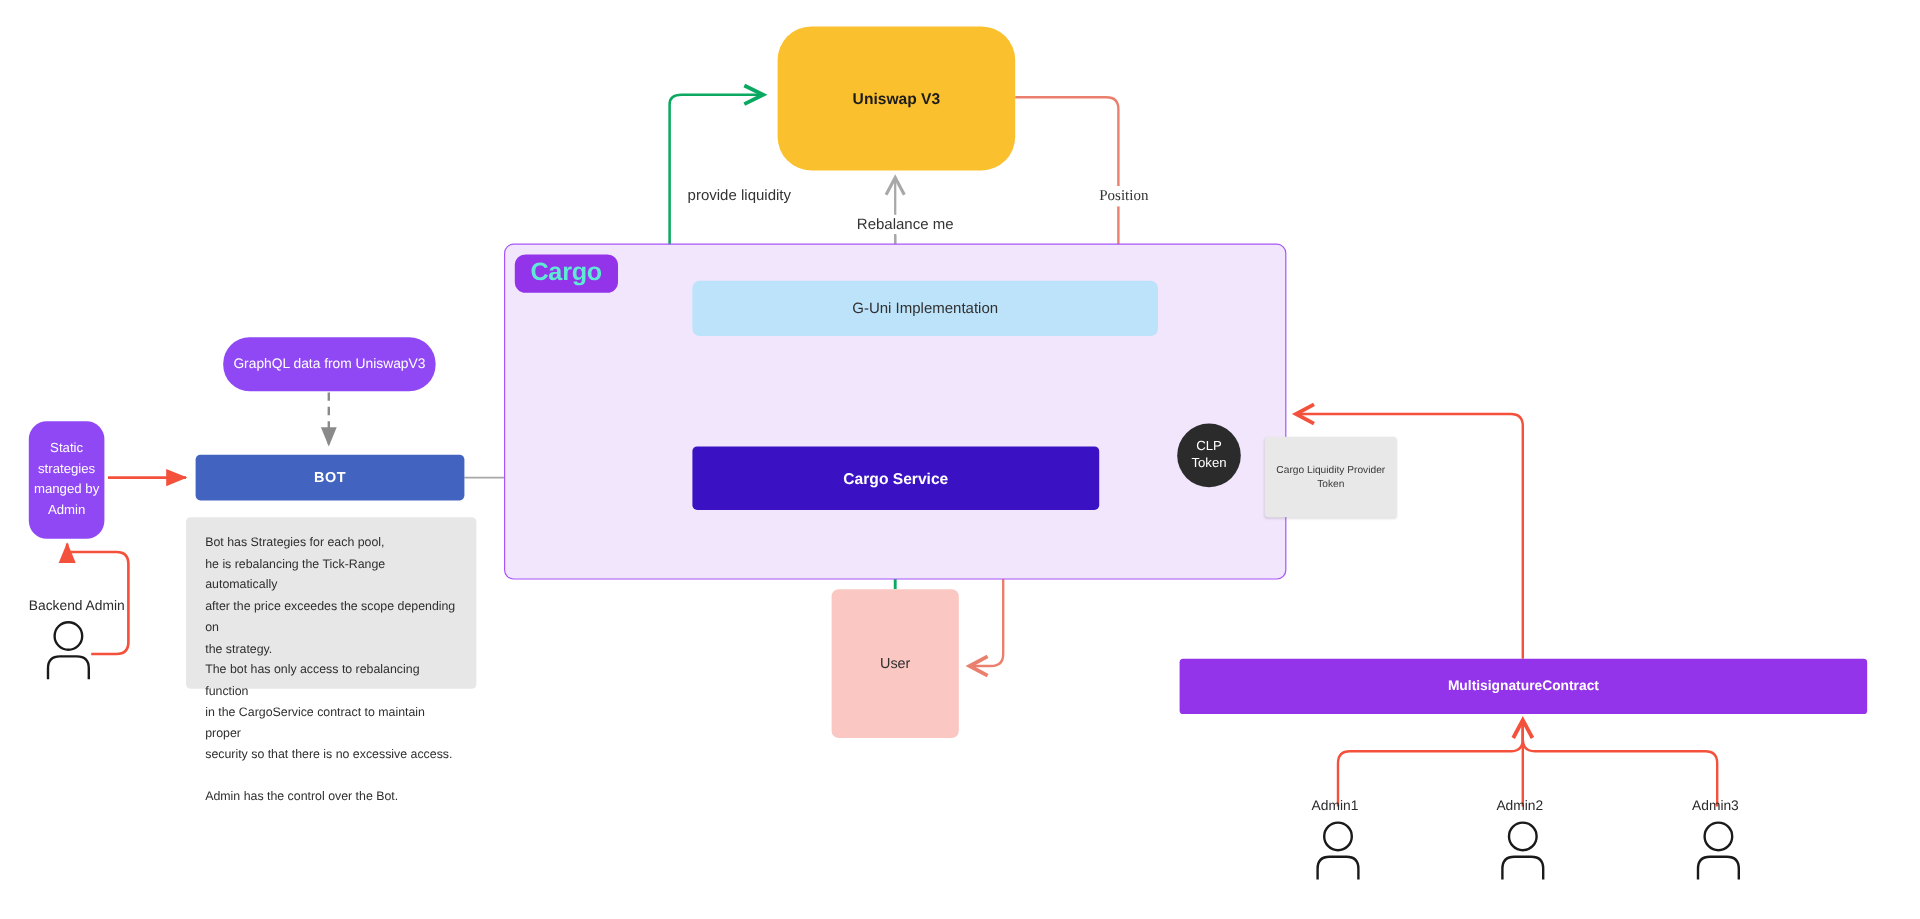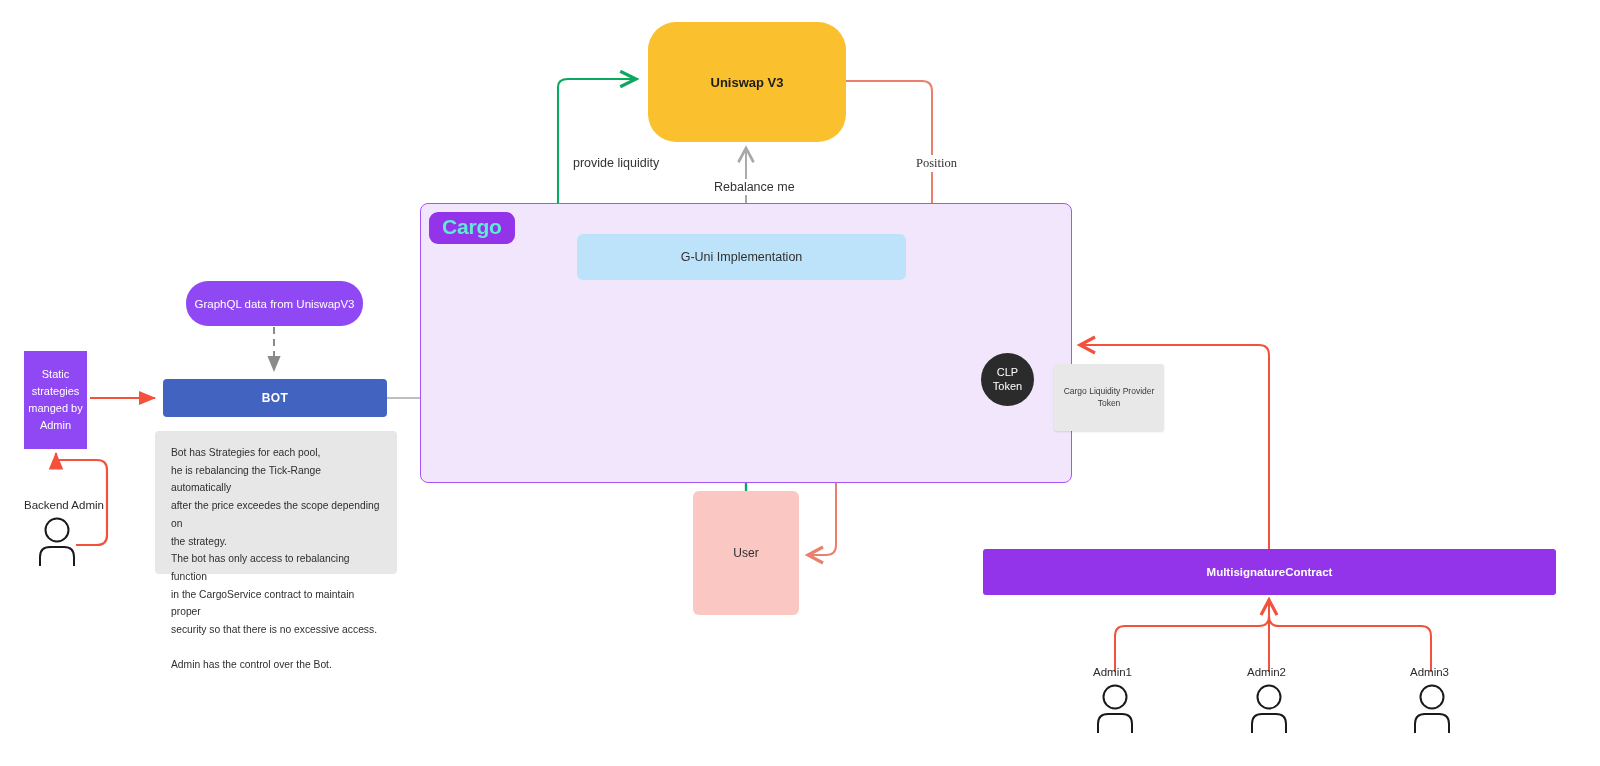--- a/index.html
+++ b/index.html
@@ -63,21 +63,21 @@
     color: #5eead4;
     font-size: 21px;
     font-weight: bold;
     padding: 3px 13px 5px 13px;
     border-radius: 9px;
     letter-spacing: -0.2px;
   }
 
   
   #guni {
-    left: 577px; top: 234px; width: 329px; height: 46px;
+    left: 577px; top: 234px; width: 388px; height: 46px;
     background: #bde3fa;
     border-radius: 6px;
     color: #303030;
     font-size: 12.5px;
   }
 
   
   #cargo-service {
     left: 577px; top: 372px; width: 339px; height: 53px;
     background: #3a12c4;
@@ -136,21 +136,21 @@
     background: #9048f5;
     border-radius: 22px;
     color: #ffffff;
     font-size: 11.5px;
   }
 
   
   #static-strategies {
     left: 24px; top: 351px; width: 63px; height: 98px;
     background: #9048f5;
-    border-radius: 0;
+    border-radius: 15px;
     color: #ffffff;
     font-size: 11px;
     line-height: 1.55;
     flex-direction: column;
   }
 
   
   #bot-note {
     position: absolute;
     left: 155px; top: 431px; width: 242px; height: 143px;
@@ -260,20 +260,23 @@
   <div id="cargo-badge">Cargo</div>
 
   <div class="node" id="uniswap">
     <span>Uniswap V3</span>
   </div>
 
   <div class="node" id="guni">
     <span>G-Uni Implementation</span>
   </div>
 
+  <div class="node" id="cargo-service">
+    <span>Cargo Service</span>
+  </div>
 
   <div class="node" id="clp">
     <span>CLP</span>
     <span>Token</span>
   </div>
   <div id="clp-tooltip">Cargo Liquidity Provider Token</div>
 
   <div class="node" id="bot">
     <span>BOT</span>
   </div>

